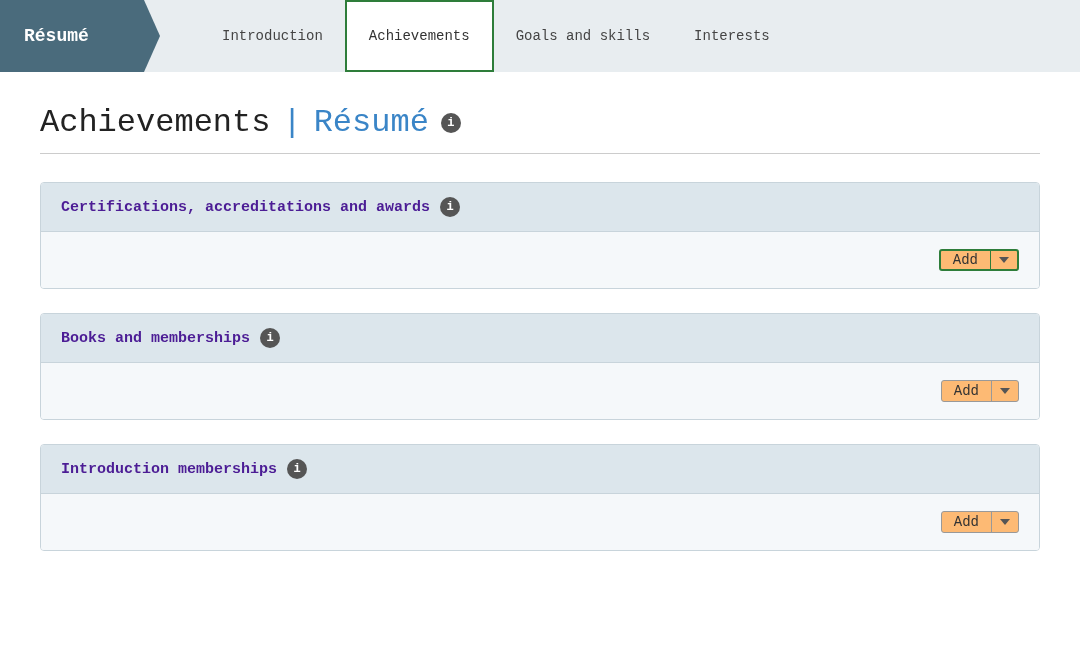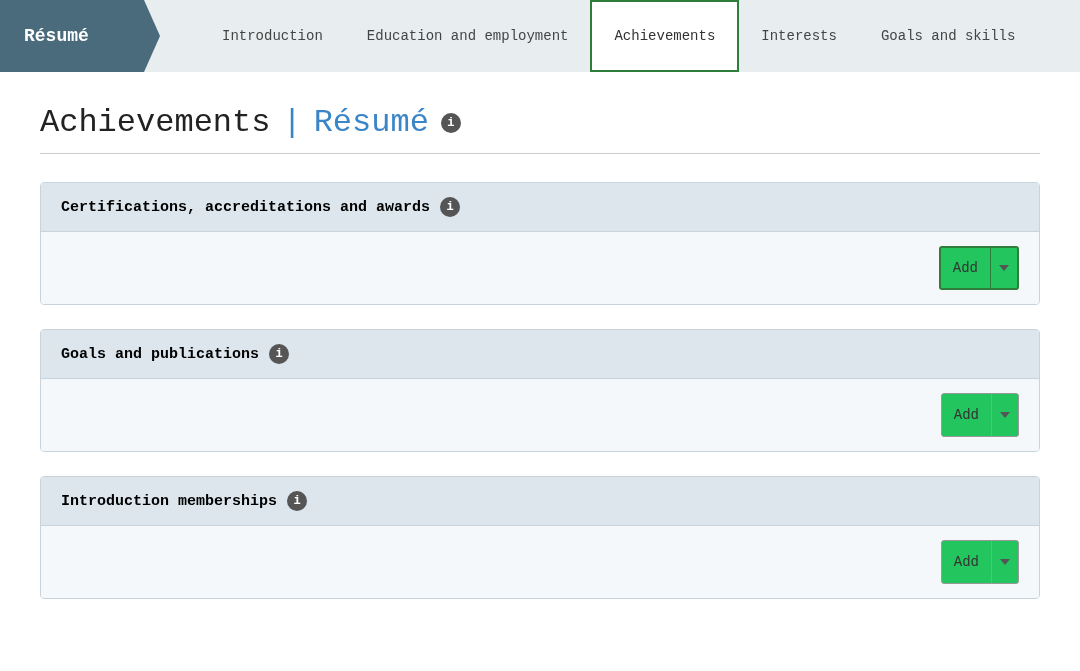--- a/index.html
+++ b/index.html
@@ -125,44 +125,44 @@
       padding: 14px 20px;
       display: flex;
       align-items: center;
       gap: 10px;
       border-bottom: 1px solid #c8d4db;
     }
 
     .section-header-title {
       font-weight: bold;
       font-size: 15px;
-      color: #000000;
+      color: #4c1d95;
     }
 
     .section-body {
       background: #f5f8fa;
       padding: 14px 20px;
       display: flex;
       align-items: center;
       justify-content: flex-end;
       min-height: 56px;
     }
 
     
     .add-btn {
       display: flex;
       align-items: center;
       gap: 0;
       border: 1px solid #999;
-      background: #22c55e;
+      background: #fdba74;
       border-radius: 3px;
       cursor: pointer;
       font-size: 14px;
       color: #333;
-      height: 44px;
+      height: 22px;
       overflow: hidden;
     }
 
     .add-btn.active-btn {
       border: 2px solid #2e7d3a;
     }
 
     .add-btn-label {
       padding: 0 12px;
       height: 100%;
@@ -196,24 +196,23 @@
 </head>
 <body>
 
 <nav class="navbar">
   <div class="navbar-brand">
     <span>Résumé</span>
   </div>
   <div class="navbar-nav">
 
   <div class="nav-item">Introduction</div>
-      <div class="nav-item">Education and employment</div>
       <div class="nav-item active">Achievements</div>
+      <div class="nav-item">Goals and skills</div>
       <div class="nav-item">Interests</div>
-      <div class="nav-item">Goals and skills</div>
     </div>
 </nav>
 
 <div class="page-content">
 
   <h1 class="page-title">
     <span>Achievements</span>
     <span class="separator">|</span>
     <span class="resume-text">Résumé</span>
     <span class="info-icon">i</span>
@@ -231,21 +230,21 @@
           <button class="add-btn active-btn">
             <span class="add-btn-label">Add</span>
             <span class="add-btn-chevron">
               <span class="chevron-down"></span>
             </span>
           </button>
         </div>
       </div>
       <div class="section-card">
         <div class="section-header">
-          <span class="section-header-title">Goals and publications</span>
+          <span class="section-header-title">Books and memberships</span>
           <span class="info-icon">i</span>
         </div>
         <div class="section-body">
           <button class="add-btn">
             <span class="add-btn-label">Add</span>
             <span class="add-btn-chevron">
               <span class="chevron-down"></span>
             </span>
           </button>
         </div>

